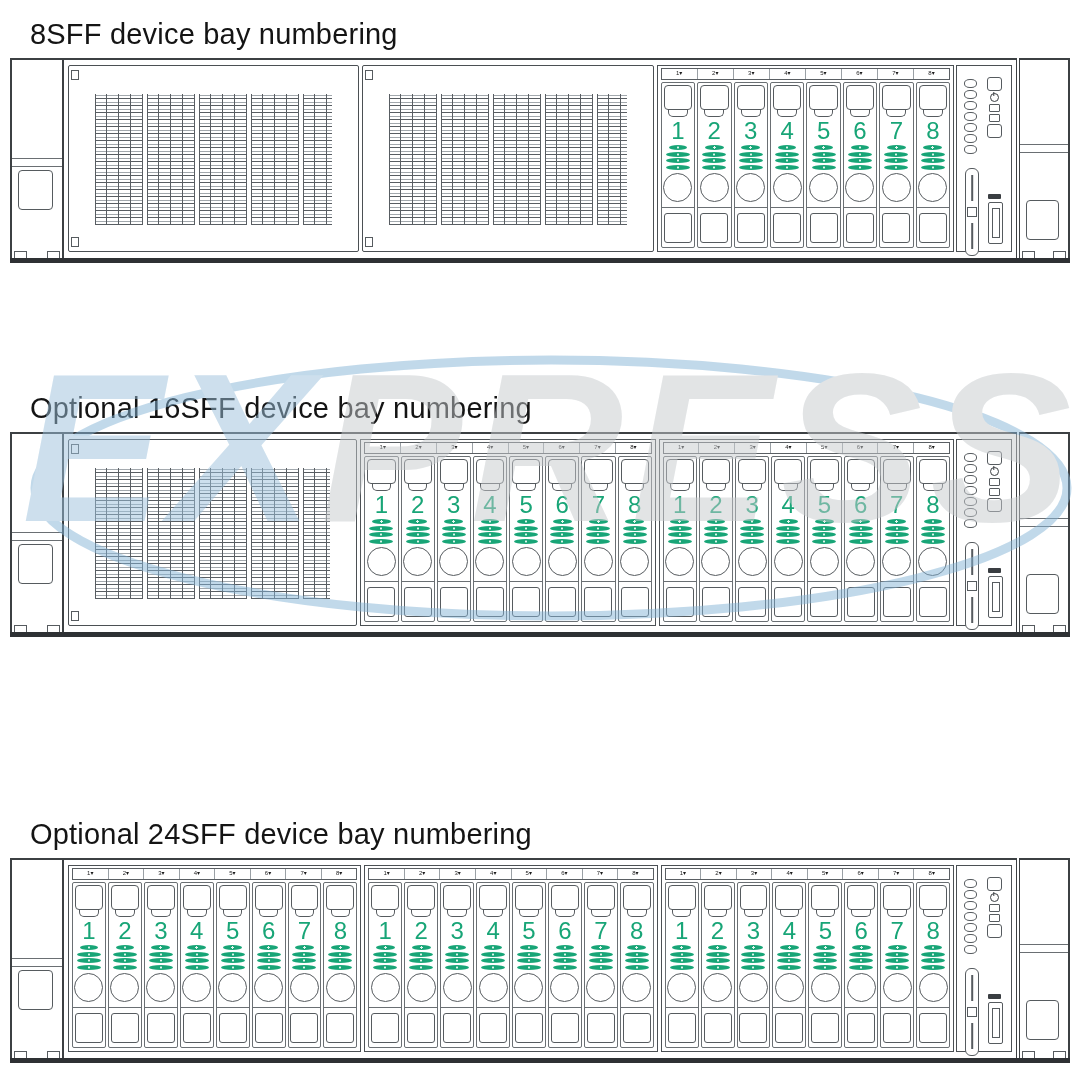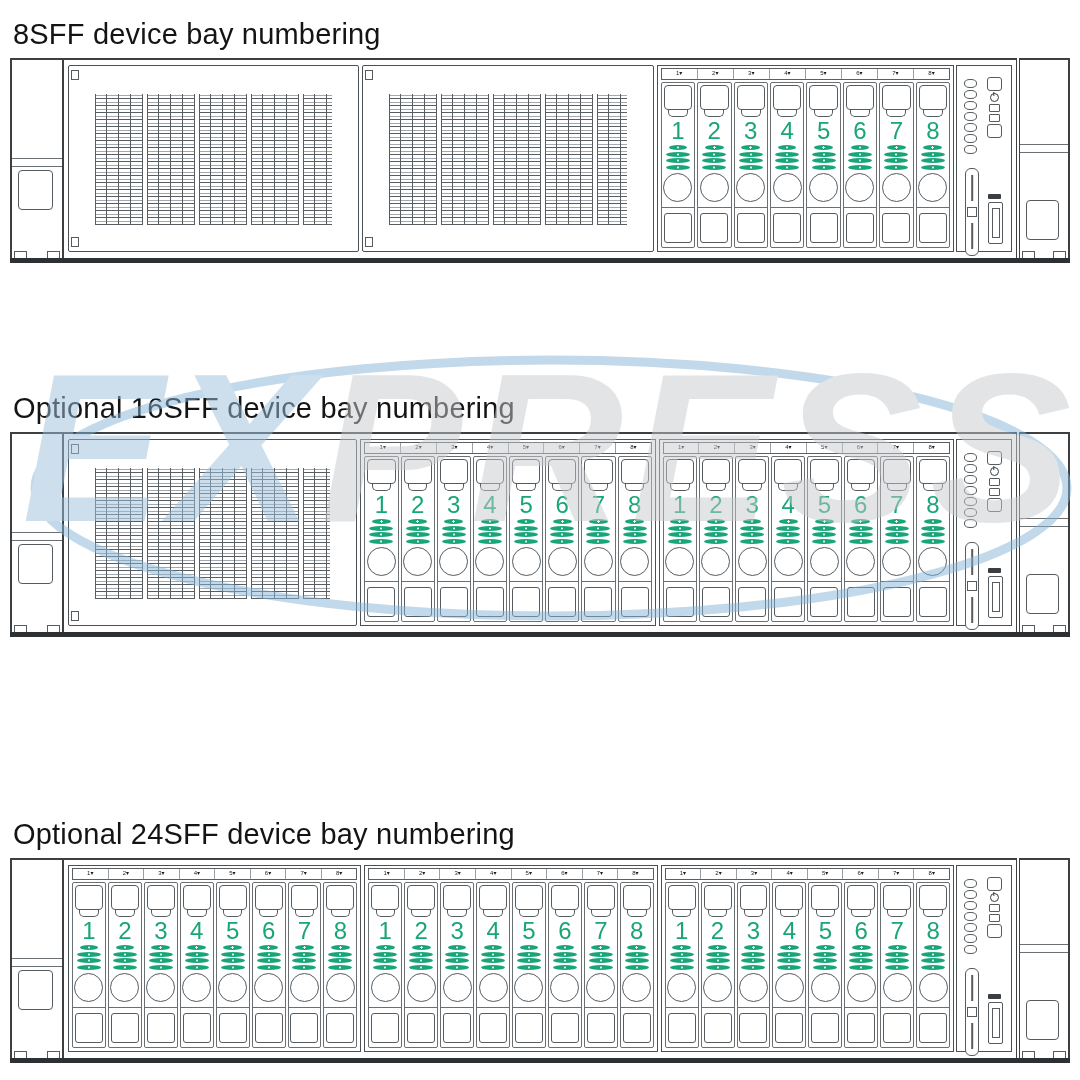--- a/index.html
+++ b/index.html
@@ -5,21 +5,21 @@
   :root{
     --green:#18a577;
     --line:#565b5f;
     --dark:#3c4043;
   }
   html,body{margin:0;padding:0;background:#ffffff;}
   #stage{position:relative;width:1080px;height:1080px;background:#fff;overflow:hidden;
          font-family:"Liberation Sans",sans-serif;}
   .figure{position:absolute;left:0;width:1080px;}
   .fig1{top:18px;}  .fig2{top:392px;} .fig3{top:818px;}
-  .title{position:absolute;top:0;left:13px;margin:0;font-size:29px;font-weight:400;
+  .title{position:absolute;top:0;left:30px;margin:0;font-size:29px;font-weight:400;
          color:#141414;letter-spacing:.2px;white-space:nowrap;}
   .chassis{position:absolute;top:40px;left:10px;width:1060px;height:205px;
            display:flex;align-items:stretch;background:#fff;}
   
   .ear{position:relative;background:#fff;border:2.2px solid var(--dark);}
   .ear.left{width:50px;border-right-width:1.4px;}
   .ear.right{width:48px;margin-left:2px;border-left-width:1.4px;}
   .ear-band{position:absolute;left:0;right:0;height:7px;
             border-top:1.1px solid #6a6f73;border-bottom:1.1px solid #6a6f73;}
   .ear.left .ear-band{top:98px;} .ear.right .ear-band{top:84px;}

